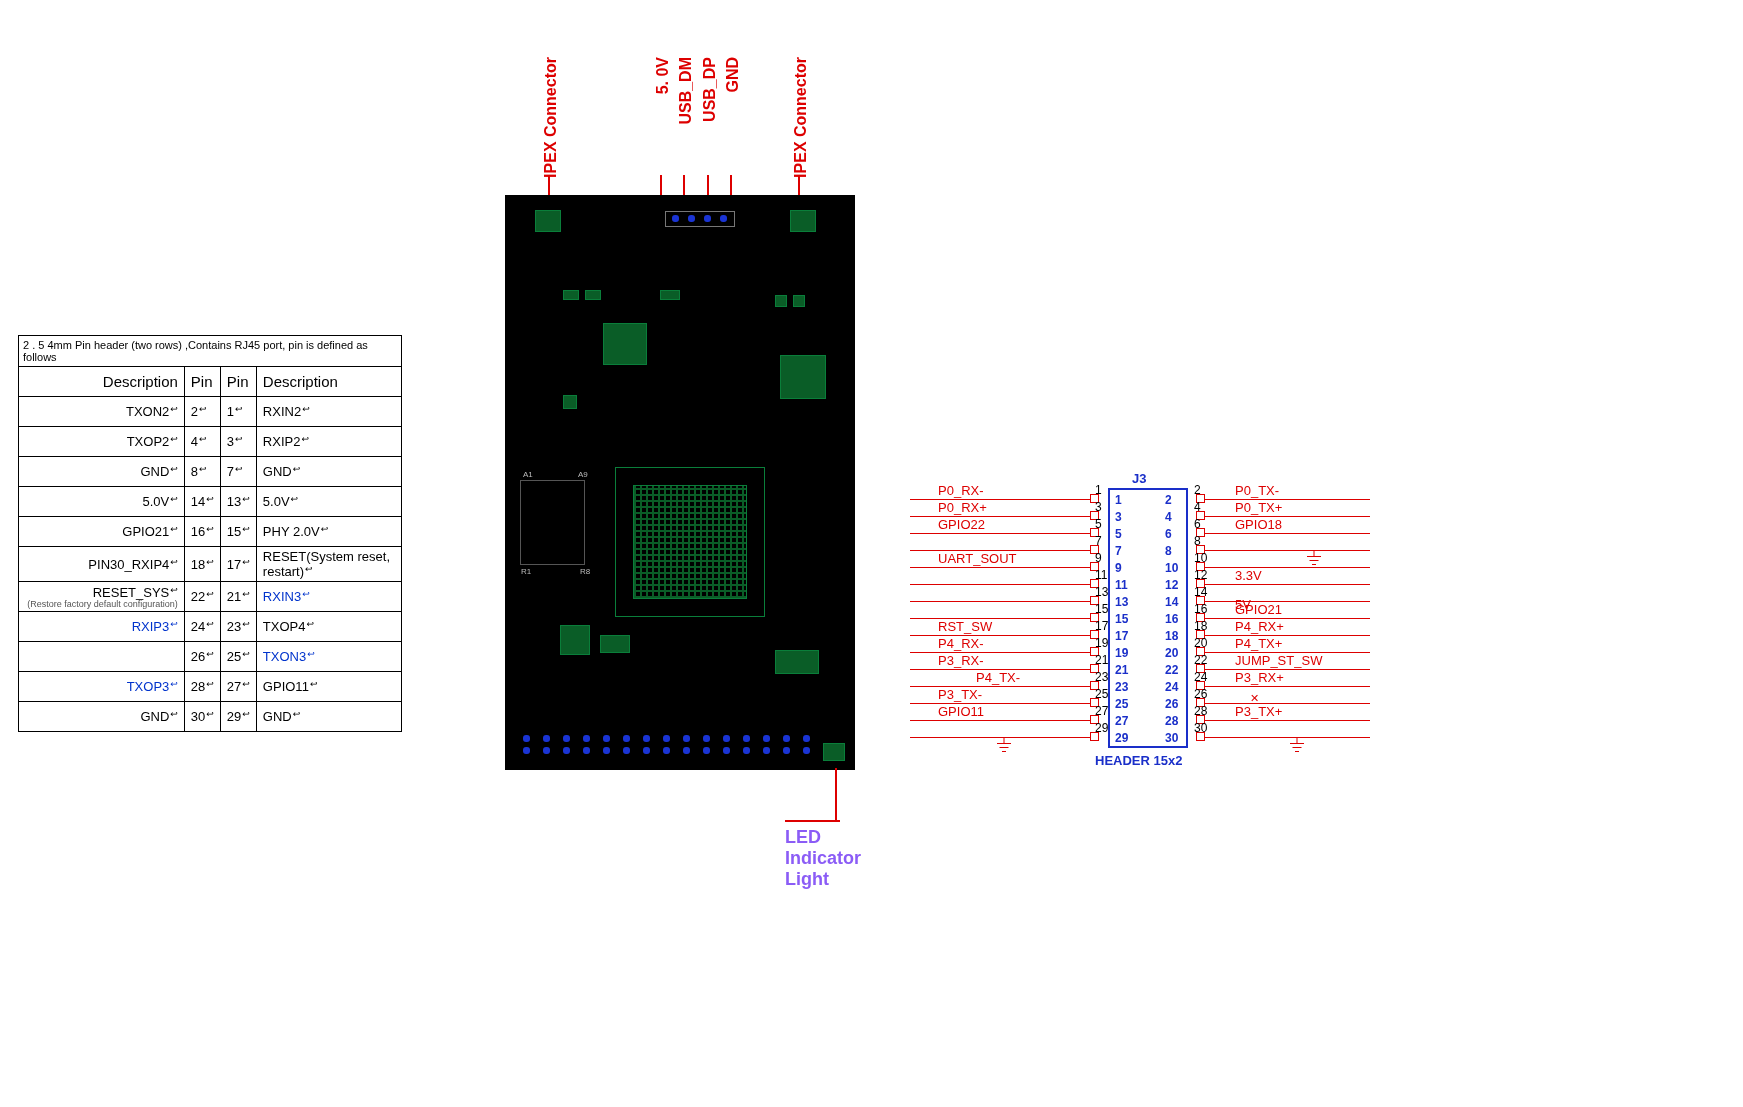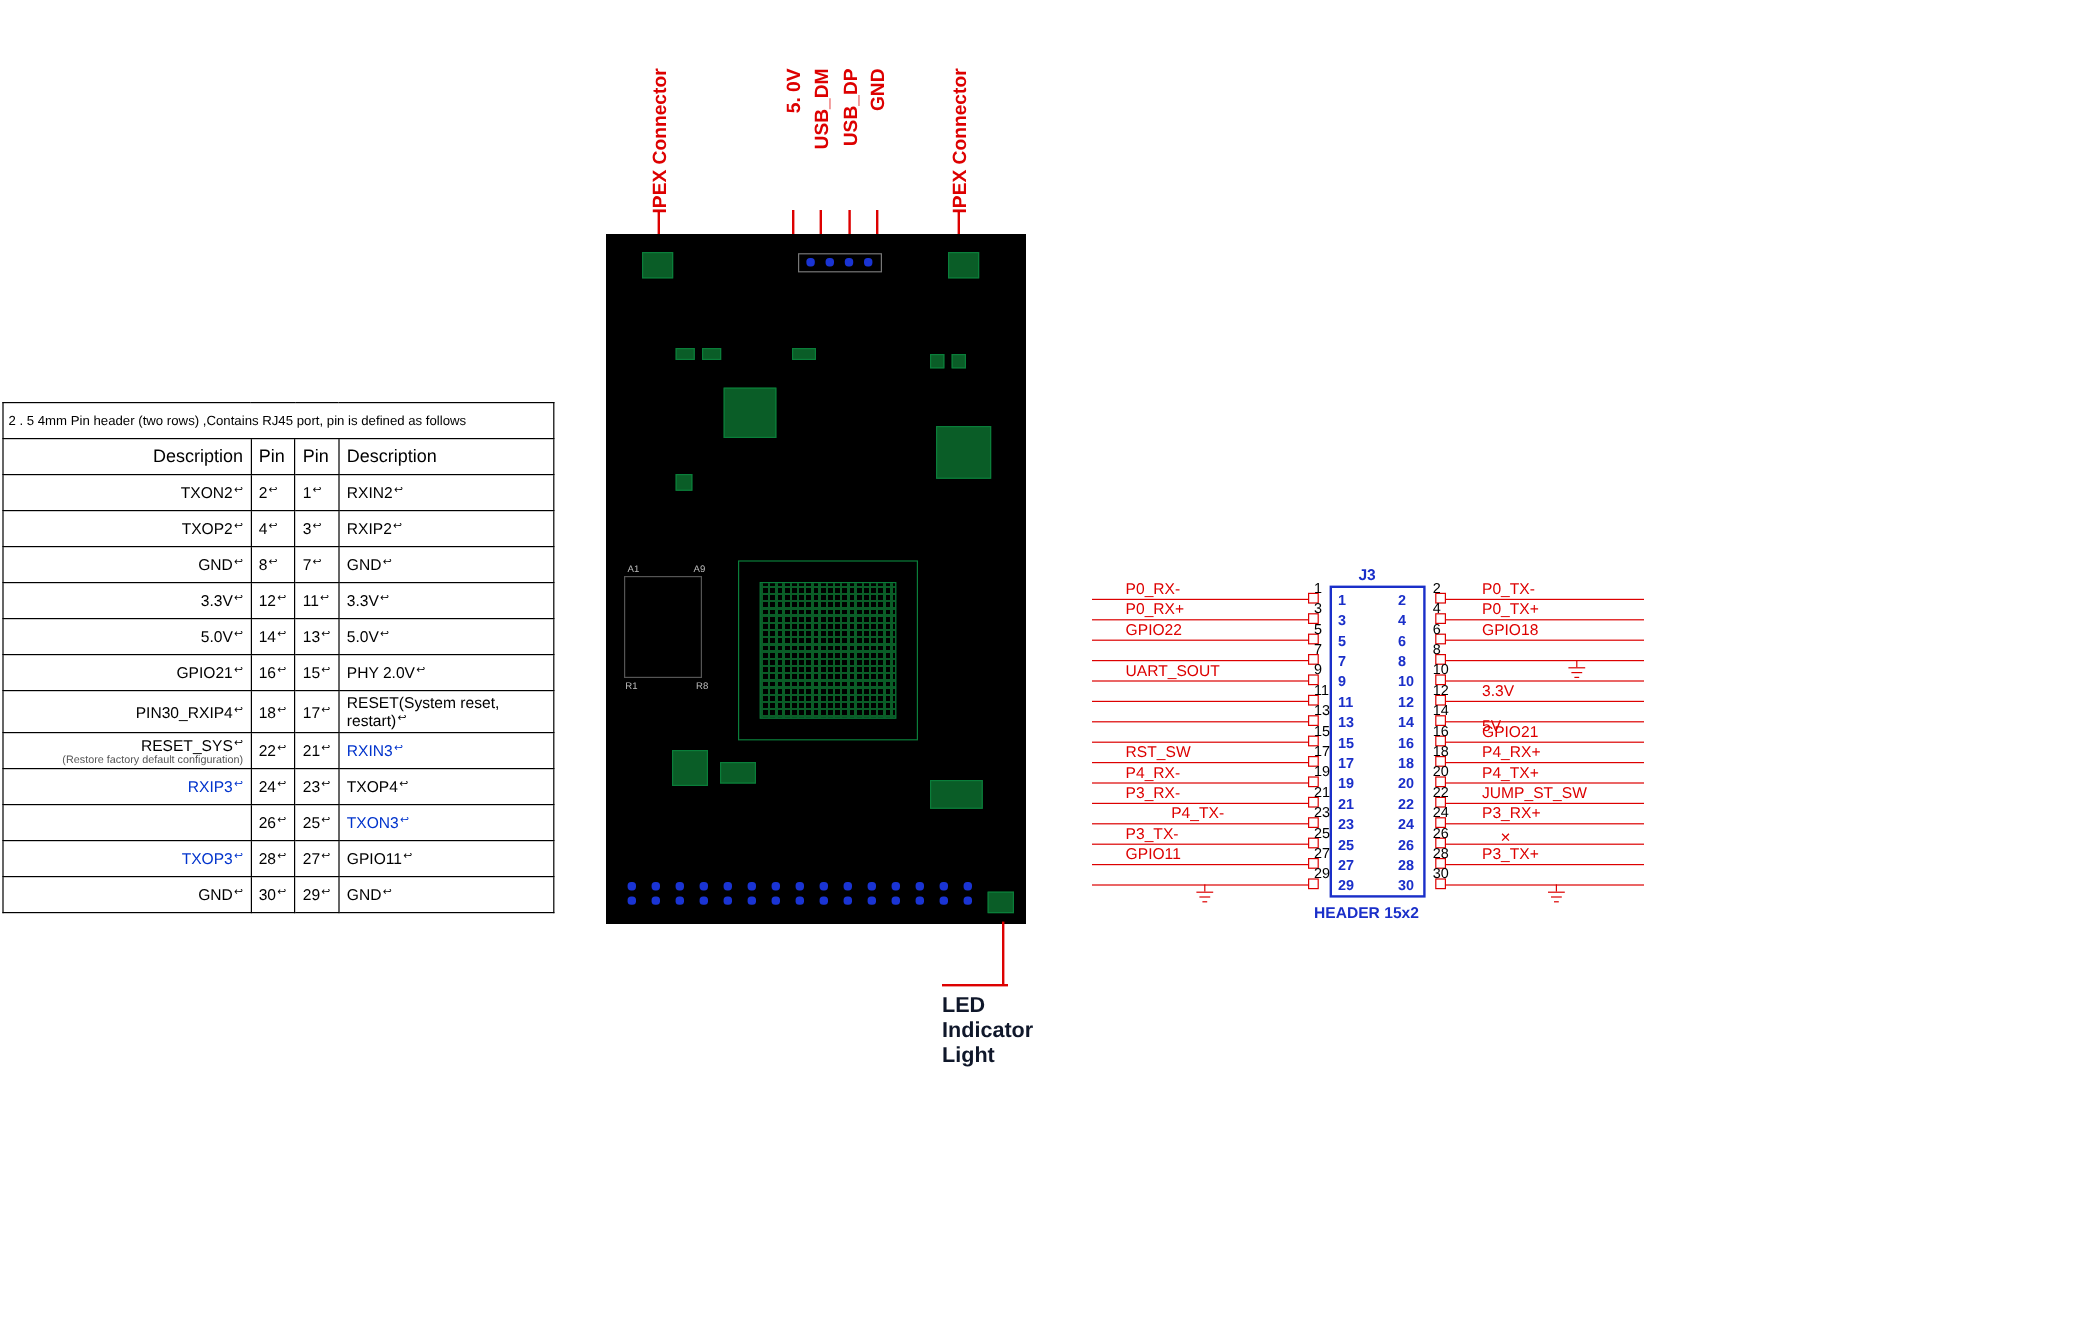--- a/index.html
+++ b/index.html
@@ -1,33 +1,33 @@
 <!DOCTYPE html>
 <html><head>
 <meta charset="utf-8">
 <style>
   *{box-sizing:border-box;margin:0;padding:0}
   body{background:#fff;font-family:Arial,Helvetica,sans-serif;width:1743px;height:1107px;position:relative;color:#000}
   
-  .pin-table{position:absolute;left:2px;top:335px;width:460px;border-collapse:collapse;font-size:13px}
+  .pin-table{position:absolute;left:18px;top:335px;width:384px;border-collapse:collapse;font-size:13px}
   .pin-table td,.pin-table th{border:1px solid #000;padding:2px 6px;height:30px;vertical-align:middle}
   .pin-table .hdr td{font-size:15px}
   .pin-table .cap{font-size:11px;text-align:left;padding:3px 4px}
   .pin-table .dl{width:45%;text-align:right}
   .pin-table .pn{width:8%;text-align:left}
   .pin-table .dr{width:39%;text-align:left}
   .pin-table .sub{font-size:9px;color:#555;display:block;line-height:1}
   .blue{color:#0033cc}
   .sup{font-size:9px;vertical-align:top;margin-left:1px}
   
   .pcb-wrap{position:absolute;left:505px;top:75px;width:370px}
   .pcb{position:relative;width:350px;height:575px;background:#000;margin-top:120px}
   .top-label{position:absolute;color:#d00;font-weight:700;font-size:16px;writing-mode:vertical-rl;transform:rotate(180deg);white-space:nowrap;top:-18px}
   .top-line{position:absolute;width:2px;background:#d00;top:100px}
-  .bot-label{position:absolute;color:#0f172a;font-weight:700;font-size:18px}
+  .bot-label{position:absolute;color:#8b5cf6;font-weight:700;font-size:18px}
   .bot-line{position:absolute;background:#d00;height:2px}
   .smd{position:absolute;border:1px solid #0a7e3a;background:#0a5d27}
   .pad{position:absolute;width:7px;height:7px;background:#1a34d4;border-radius:3px}
   .silk{position:absolute;color:#bbb;font-size:8px}
   
   .sch{position:absolute;left:900px;top:475px;width:480px;height:310px;font-size:13px}
   .sch-box{position:absolute;left:208px;top:13px;width:80px;height:260px;border:2px solid #1a2fc9}
   .sch-title{position:absolute;left:232px;top:-4px;color:#1a2fc9;font-weight:700}
   .sch-foot{position:absolute;left:195px;top:278px;color:#1a2fc9;font-weight:700}
   .sch-pin{position:absolute;color:#1a2fc9;font-weight:700;font-size:12px}
@@ -66,26 +66,20 @@
         <td class="dl">TXOP2<span class="sup">↩</span></td>
         <td class="pn">4<span class="sup">↩</span></td>
         <td class="pn">3<span class="sup">↩</span></td>
         <td class="dr">RXIP2<span class="sup">↩</span></td>
       </tr>
       <tr>
         <td class="dl">GND<span class="sup">↩</span></td>
         <td class="pn">8<span class="sup">↩</span></td>
         <td class="pn">7<span class="sup">↩</span></td>
         <td class="dr">GND<span class="sup">↩</span></td>
-      </tr>
-      <tr>
-        <td class="dl">3.3V<span class="sup">↩</span></td>
-        <td class="pn">12<span class="sup">↩</span></td>
-        <td class="pn">11<span class="sup">↩</span></td>
-        <td class="dr">3.3V<span class="sup">↩</span></td>
       </tr>
       <tr>
         <td class="dl">5.0V<span class="sup">↩</span></td>
         <td class="pn">14<span class="sup">↩</span></td>
         <td class="pn">13<span class="sup">↩</span></td>
         <td class="dr">5.0V<span class="sup">↩</span></td>
       </tr>
       <tr>
         <td class="dl">GPIO21<span class="sup">↩</span></td>
         <td class="pn">16<span class="sup">↩</span></td>

